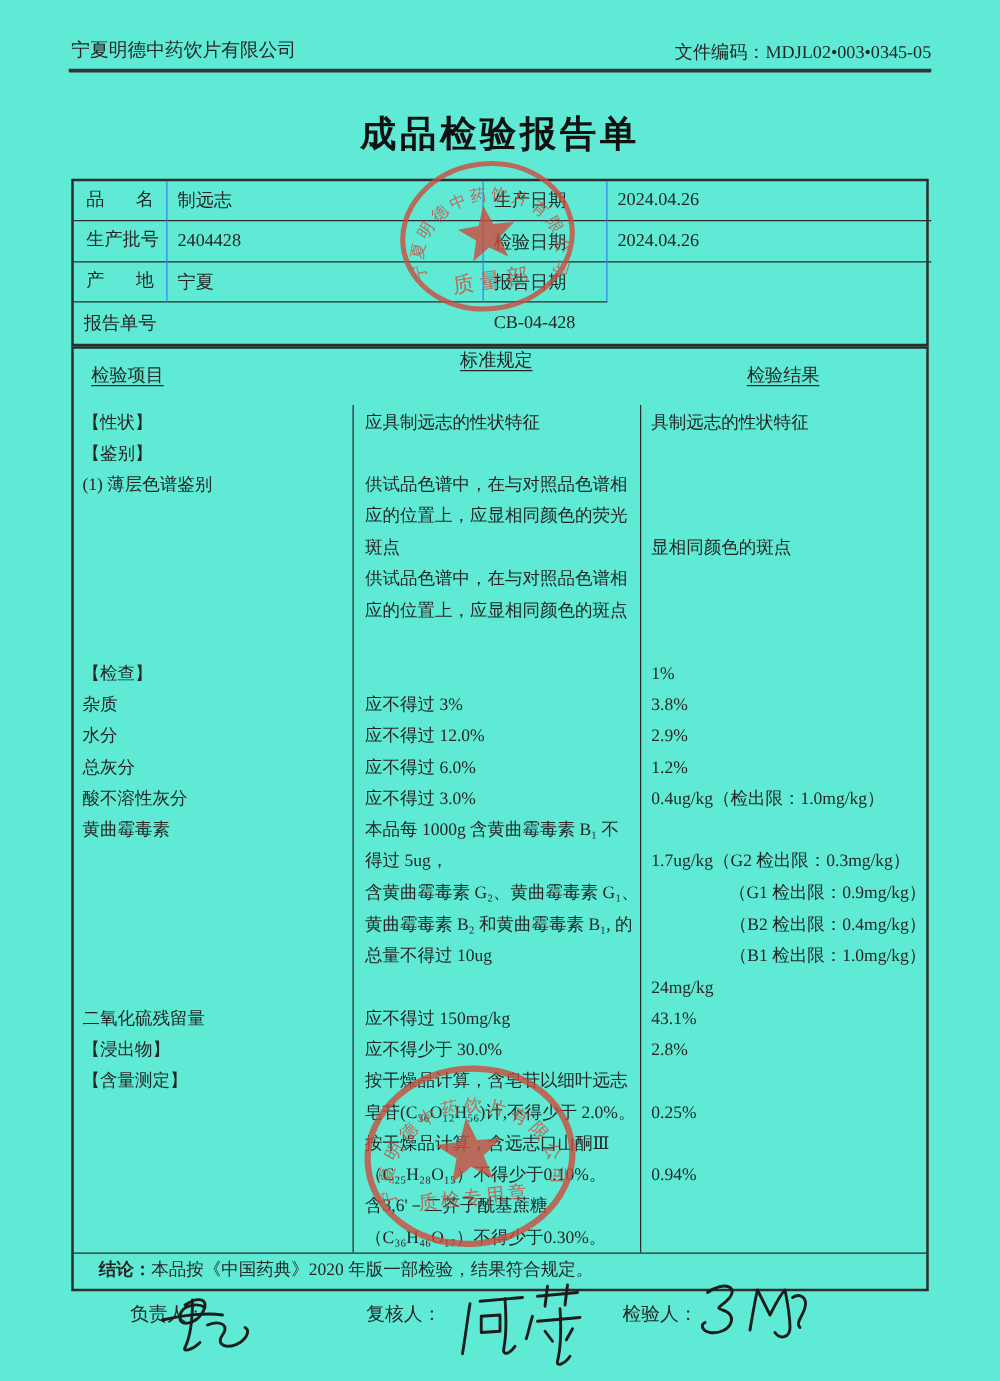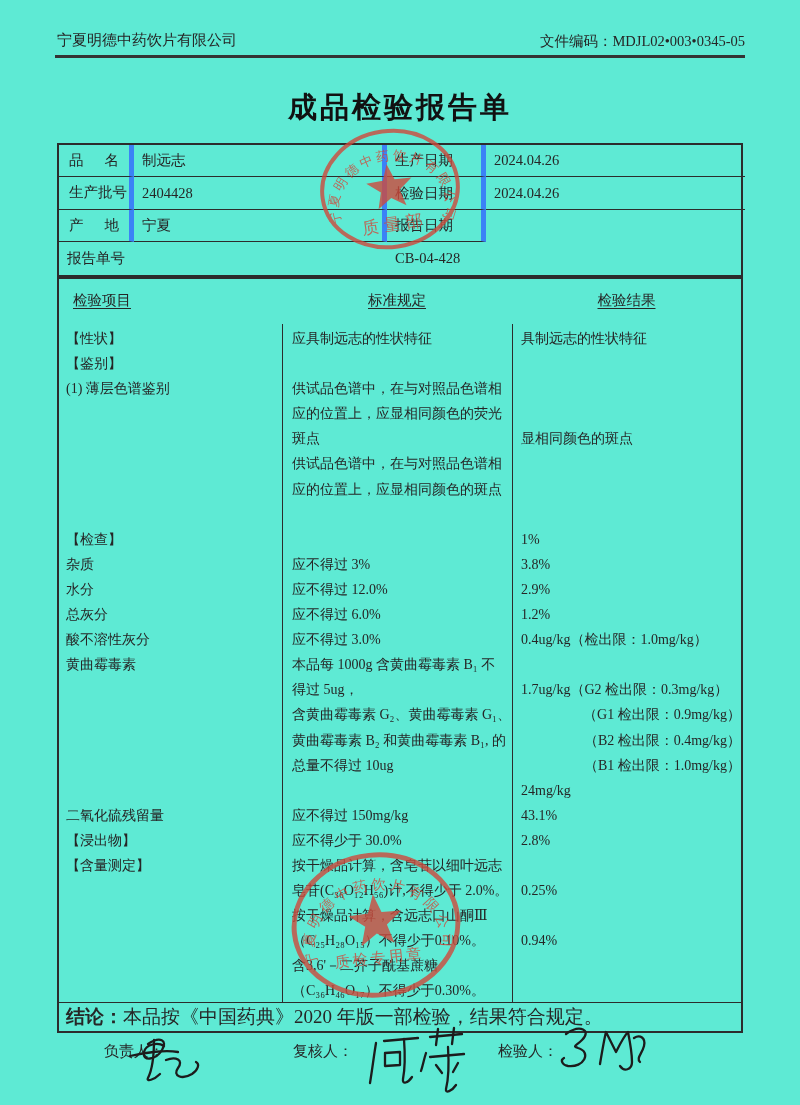--- a/index.html
+++ b/index.html
@@ -20,53 +20,53 @@
            font-size:29px; font-weight:bold; letter-spacing:3px; color:#111; }
 
   
   .info-table {
     left:57px; top:143px; width:686px; box-sizing:border-box;
     display:grid; grid-template-columns:75px 253px 99px 259px;
     grid-auto-rows:32.4px; border:2px solid #2c2c2c; background:transparent;
   }
   .info-table > div {
     box-sizing:border-box; display:flex; align-items:center;
-    border-right:5px solid #3b82f6; border-bottom:1px solid #2c2c2c;
+    border-right:1px solid #3b82f6; border-bottom:1px solid #2c2c2c;
     font-size:14.5px; padding:0 8px; white-space:nowrap;
   }
   .info-table > div:nth-child(4n) { border-right:none; }
   .info-table > .lastrow { border-bottom:none; }
   .jlabel { display:block !important; text-align:justify; text-align-last:justify; line-height:31px; padding:0 10px !important; }
   .span2a { grid-column:1 / 3; }
   .span2b { grid-column:3 / 5; border-right:none !important; }
 
   
   .main-table {
     left:57px; top:277px; width:686px; height:756px; box-sizing:border-box;
     border:2px solid #2c2c2c; display:flex; flex-direction:column;
   }
   .mt-head { height:45px; flex:none; display:flex; font-size:14.5px; }
   .mt-head span { text-decoration:underline; text-underline-offset:3px; }
   .mt-h1 { width:223px; box-sizing:border-box; padding:12px 0 0 14px; }
-  .mt-h2 { width:230px; text-align:center; padding-top:12px; }
+  .mt-h2 { width:230px; text-align:center; padding-top:0; }
   .mt-h3 { flex:1; text-align:center; padding-top:12px; }
   .mt-body { position:relative; flex:1; overflow:hidden; }
   .vline { position:absolute; top:0; width:1px; background:#2c2c2c; }
   .v1 { left:223px; height:724px; top:-45px; }
   .v2 { left:453px; height:724px; top:-45px; }
   .mt-col { position:absolute; top:2px; font-size:14px; }
   .col-item     { left:0;   width:216px; padding-left:7px; }
   .col-standard { left:224px; width:220px; padding-left:9px; }
   .col-result   { left:454px; width:224px; padding-left:8px; }
   .ln { height:25.1px; line-height:25.1px; white-space:nowrap; }
   .ln.r { text-align:right; padding-right:4px; }
 
   .mt-conclusion {
     flex:none; height:28px; border-top:1.5px solid #2c2c2c;
-    line-height:27px; font-size:19px; padding-left:7px; white-space:nowrap;
+    line-height:27px; font-size:14px; padding-left:20px; white-space:nowrap;
   }
   .mt-conclusion b { font-weight:bold; }
 
   
   .sig-label { font-size:15px; top:1042px; }
   .sig-svg path { stroke:#1c1c1c; stroke-width:2.3; fill:none;
                   stroke-linecap:round; stroke-linejoin:round; }
 
   
   .stamp { position:absolute; pointer-events:none; }

